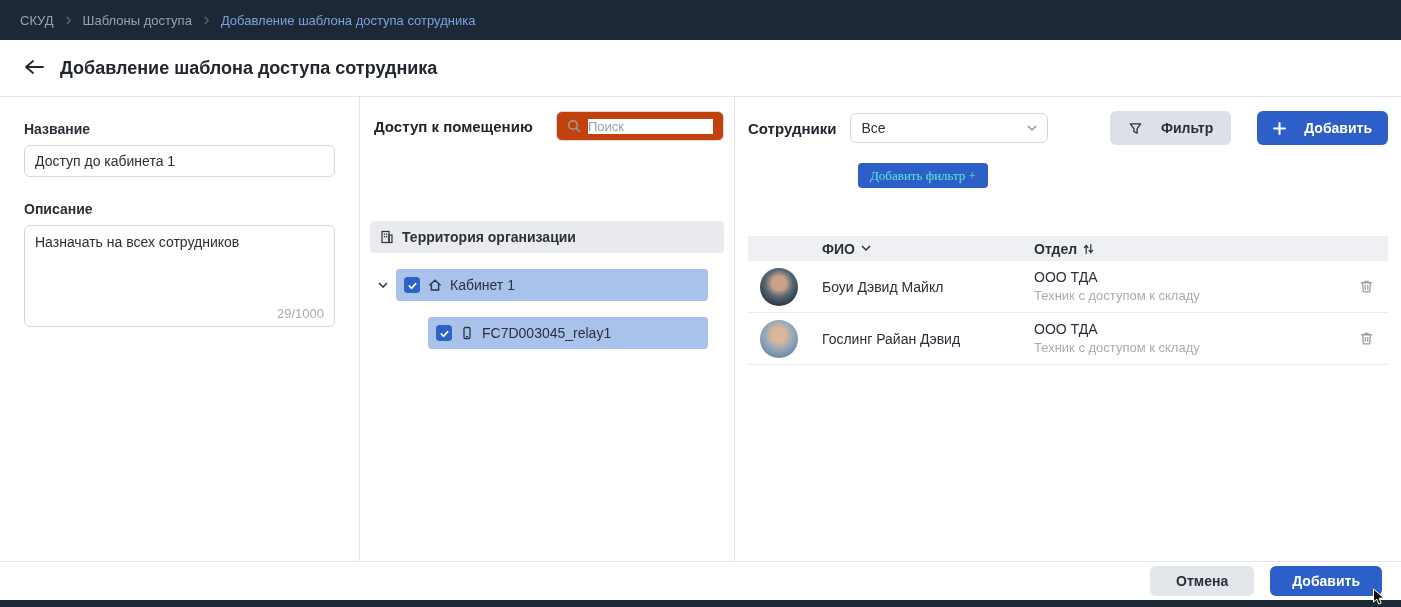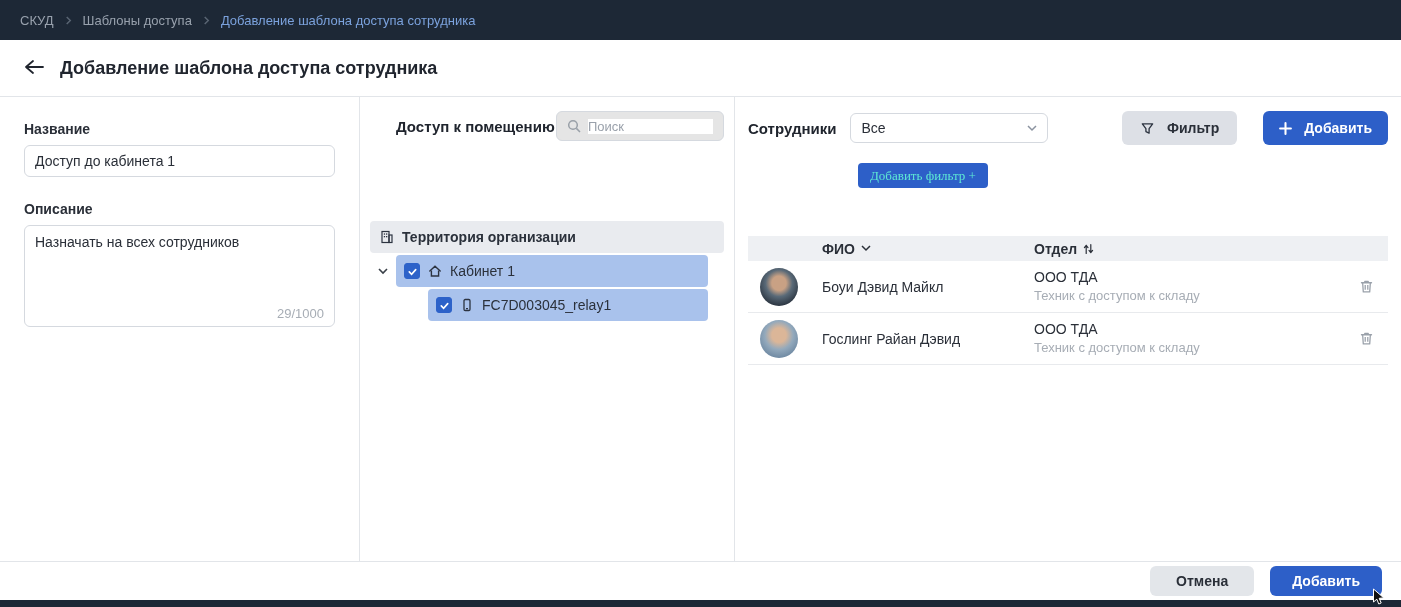--- a/index.html
+++ b/index.html
@@ -24,39 +24,39 @@
   .col-right { flex:1; padding:14px 13px 0 13px; display:flex; flex-direction:column; }
 
   .field-label { font-size:14px; font-weight:700; color:#2a2f38; margin-bottom:8px; }
   .text-input { width:100%; height:32px; border:1px solid #d5d9df; border-radius:6px; padding:0 10px; font-size:14px; color:#2a2f38; font-family:inherit; outline:none; background:#fff; }
   .desc-label { margin-top:24px; }
   .textarea-box { position:relative; border:1px solid #d5d9df; border-radius:6px; height:102px; padding:8px 10px 32px 10px; }
   .textarea-box textarea { width:100%; height:100%; border:none; resize:none; outline:none; font-family:inherit; font-size:14px; color:#2a2f38; background:transparent; }
   .char-counter { position:absolute; right:10px; bottom:5px; font-size:13px; color:#a7adb5; }
 
   
-  .mid-header { display:flex; align-items:center; justify-content:space-between; padding-left:4px;margin-left:22px; }
+  .mid-header { display:flex; align-items:center; justify-content:space-between; padding-left:4px; }
   .section-title { font-size:15px; font-weight:700; color:#20252e; }
-  .search-box { width:168px; height:30px; border:1px solid #d5d9df; border-radius:6px; display:flex; align-items:center; gap:7px; padding:0 10px; background:#e5e5e5; }
+  .search-box { width:168px; height:30px; border:1px solid #d5d9df; border-radius:6px; display:flex; align-items:center; gap:7px; padding:0 10px; background:#c2410c; }
   .search-box input { border:none; outline:none; flex:1; min-width:0; font-size:13px; color:#2a2f38; font-family:inherit; }
   .search-box input::placeholder { color:#9aa1ab; }
 
-  .tree { margin-top:80px; display:flex; flex-direction:column; gap:2px; }
+  .tree { margin-top:80px; display:flex; flex-direction:column; gap:16px; }
   .tree-row { height:32px; display:flex; align-items:center; font-size:14px; color:#2b313b; }
   .tree-root { background:#e9ebef; border-radius:4px; padding:0 10px; gap:8px; font-weight:600; }
   .expander { width:26px; display:flex; justify-content:center; align-items:center; color:#3a4048; cursor:pointer; }
   .indent { width:58px; flex:0 0 auto; }
   .tree-hl { flex:1; margin-right:16px; background:#a9c2ec; border-radius:4px; height:32px; display:flex; align-items:center; gap:8px; padding:0 8px; cursor:pointer; }
   .checkbox { width:16px; height:16px; flex:0 0 auto; background:#2d62c9; border:1px solid #2d62c9; border-radius:3px; display:flex; align-items:center; justify-content:center; cursor:pointer; }
   .tree-icon { display:flex; align-items:center; color:#2c3340; }
 
   
   .right-header { display:flex; align-items:center; gap:14px; }
   .select-box { width:198px; height:30px; border:1px solid #d5d9df; border-radius:6px; display:flex; align-items:center; justify-content:space-between; padding:0 10px; font-size:14px; color:#2a2f38; background:#fff; cursor:pointer; }
-  .btn { border:none; border-radius:6px; font-family:inherit; font-size:14px; font-weight:600; cursor:pointer; display:flex; align-items:center; gap:12px; }
+  .btn { border:none; border-radius:6px; font-family:inherit; font-size:14px; font-weight:600; cursor:pointer; display:flex; align-items:center; gap:18px; }
   .btn-filter { height:34px; padding:0 18px; background:#dde0e6; color:#2a2f38; margin-left:auto; }
   .btn-add-top { height:34px; padding:0 16px; background:#2d5fc8; color:#fff; margin-left:12px; }
   .add-filter-row { margin-top:18px; }
   .btn-add-filter { margin-left:110px; height:25px; padding:0 12px; background:#2d5fc8; color:#5eead4; border:none; border-radius:4px; font-size:13px; font-family:Liberation Serif, serif; cursor:pointer; display:inline-flex; align-items:center; }
 
   .emp-table { margin-top:48px; }
   .t-head { display:grid; grid-template-columns:74px 212px 1fr 44px; height:25px; background:#eef0f3; align-items:center; font-size:14px; font-weight:700; color:#2a2f38; }
   .th { display:flex; align-items:center; gap:6px; cursor:pointer; }
   .t-row { display:grid; grid-template-columns:74px 212px 1fr 44px; height:52px; align-items:center; border-bottom:1px solid #e8eaed; }
   .avatar { width:38px; height:38px; border-radius:50%; margin-left:12px; }

